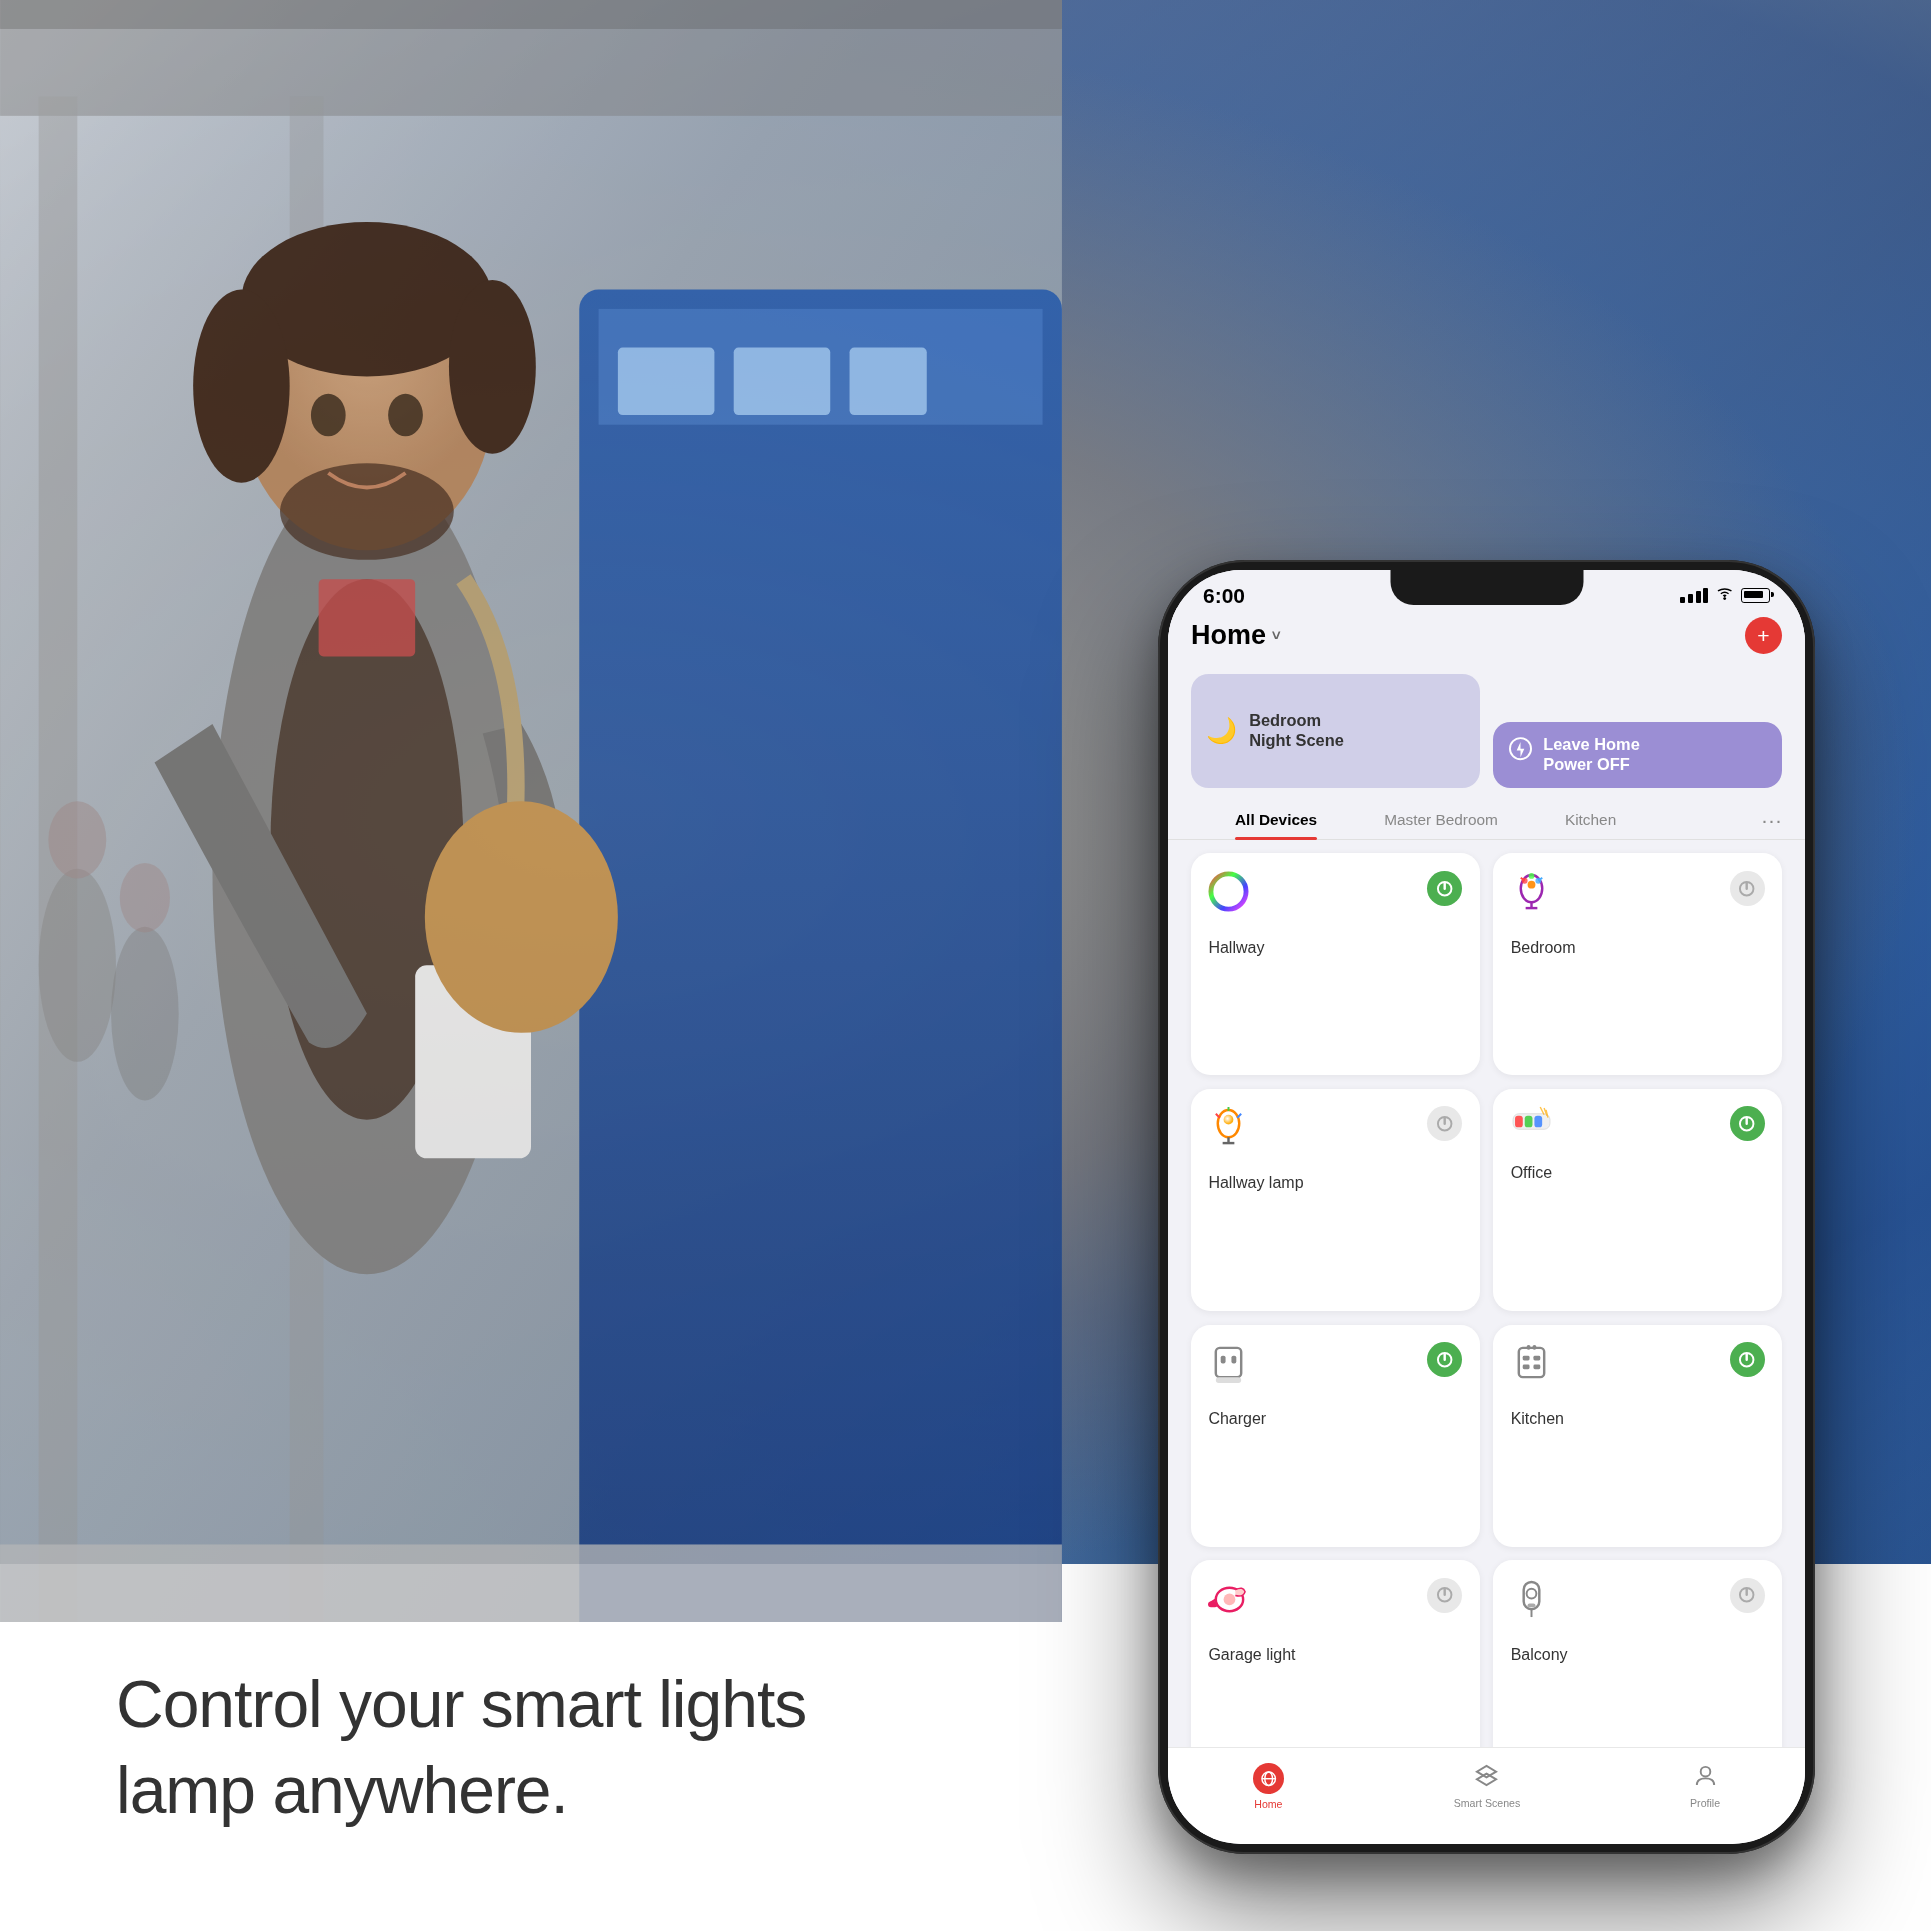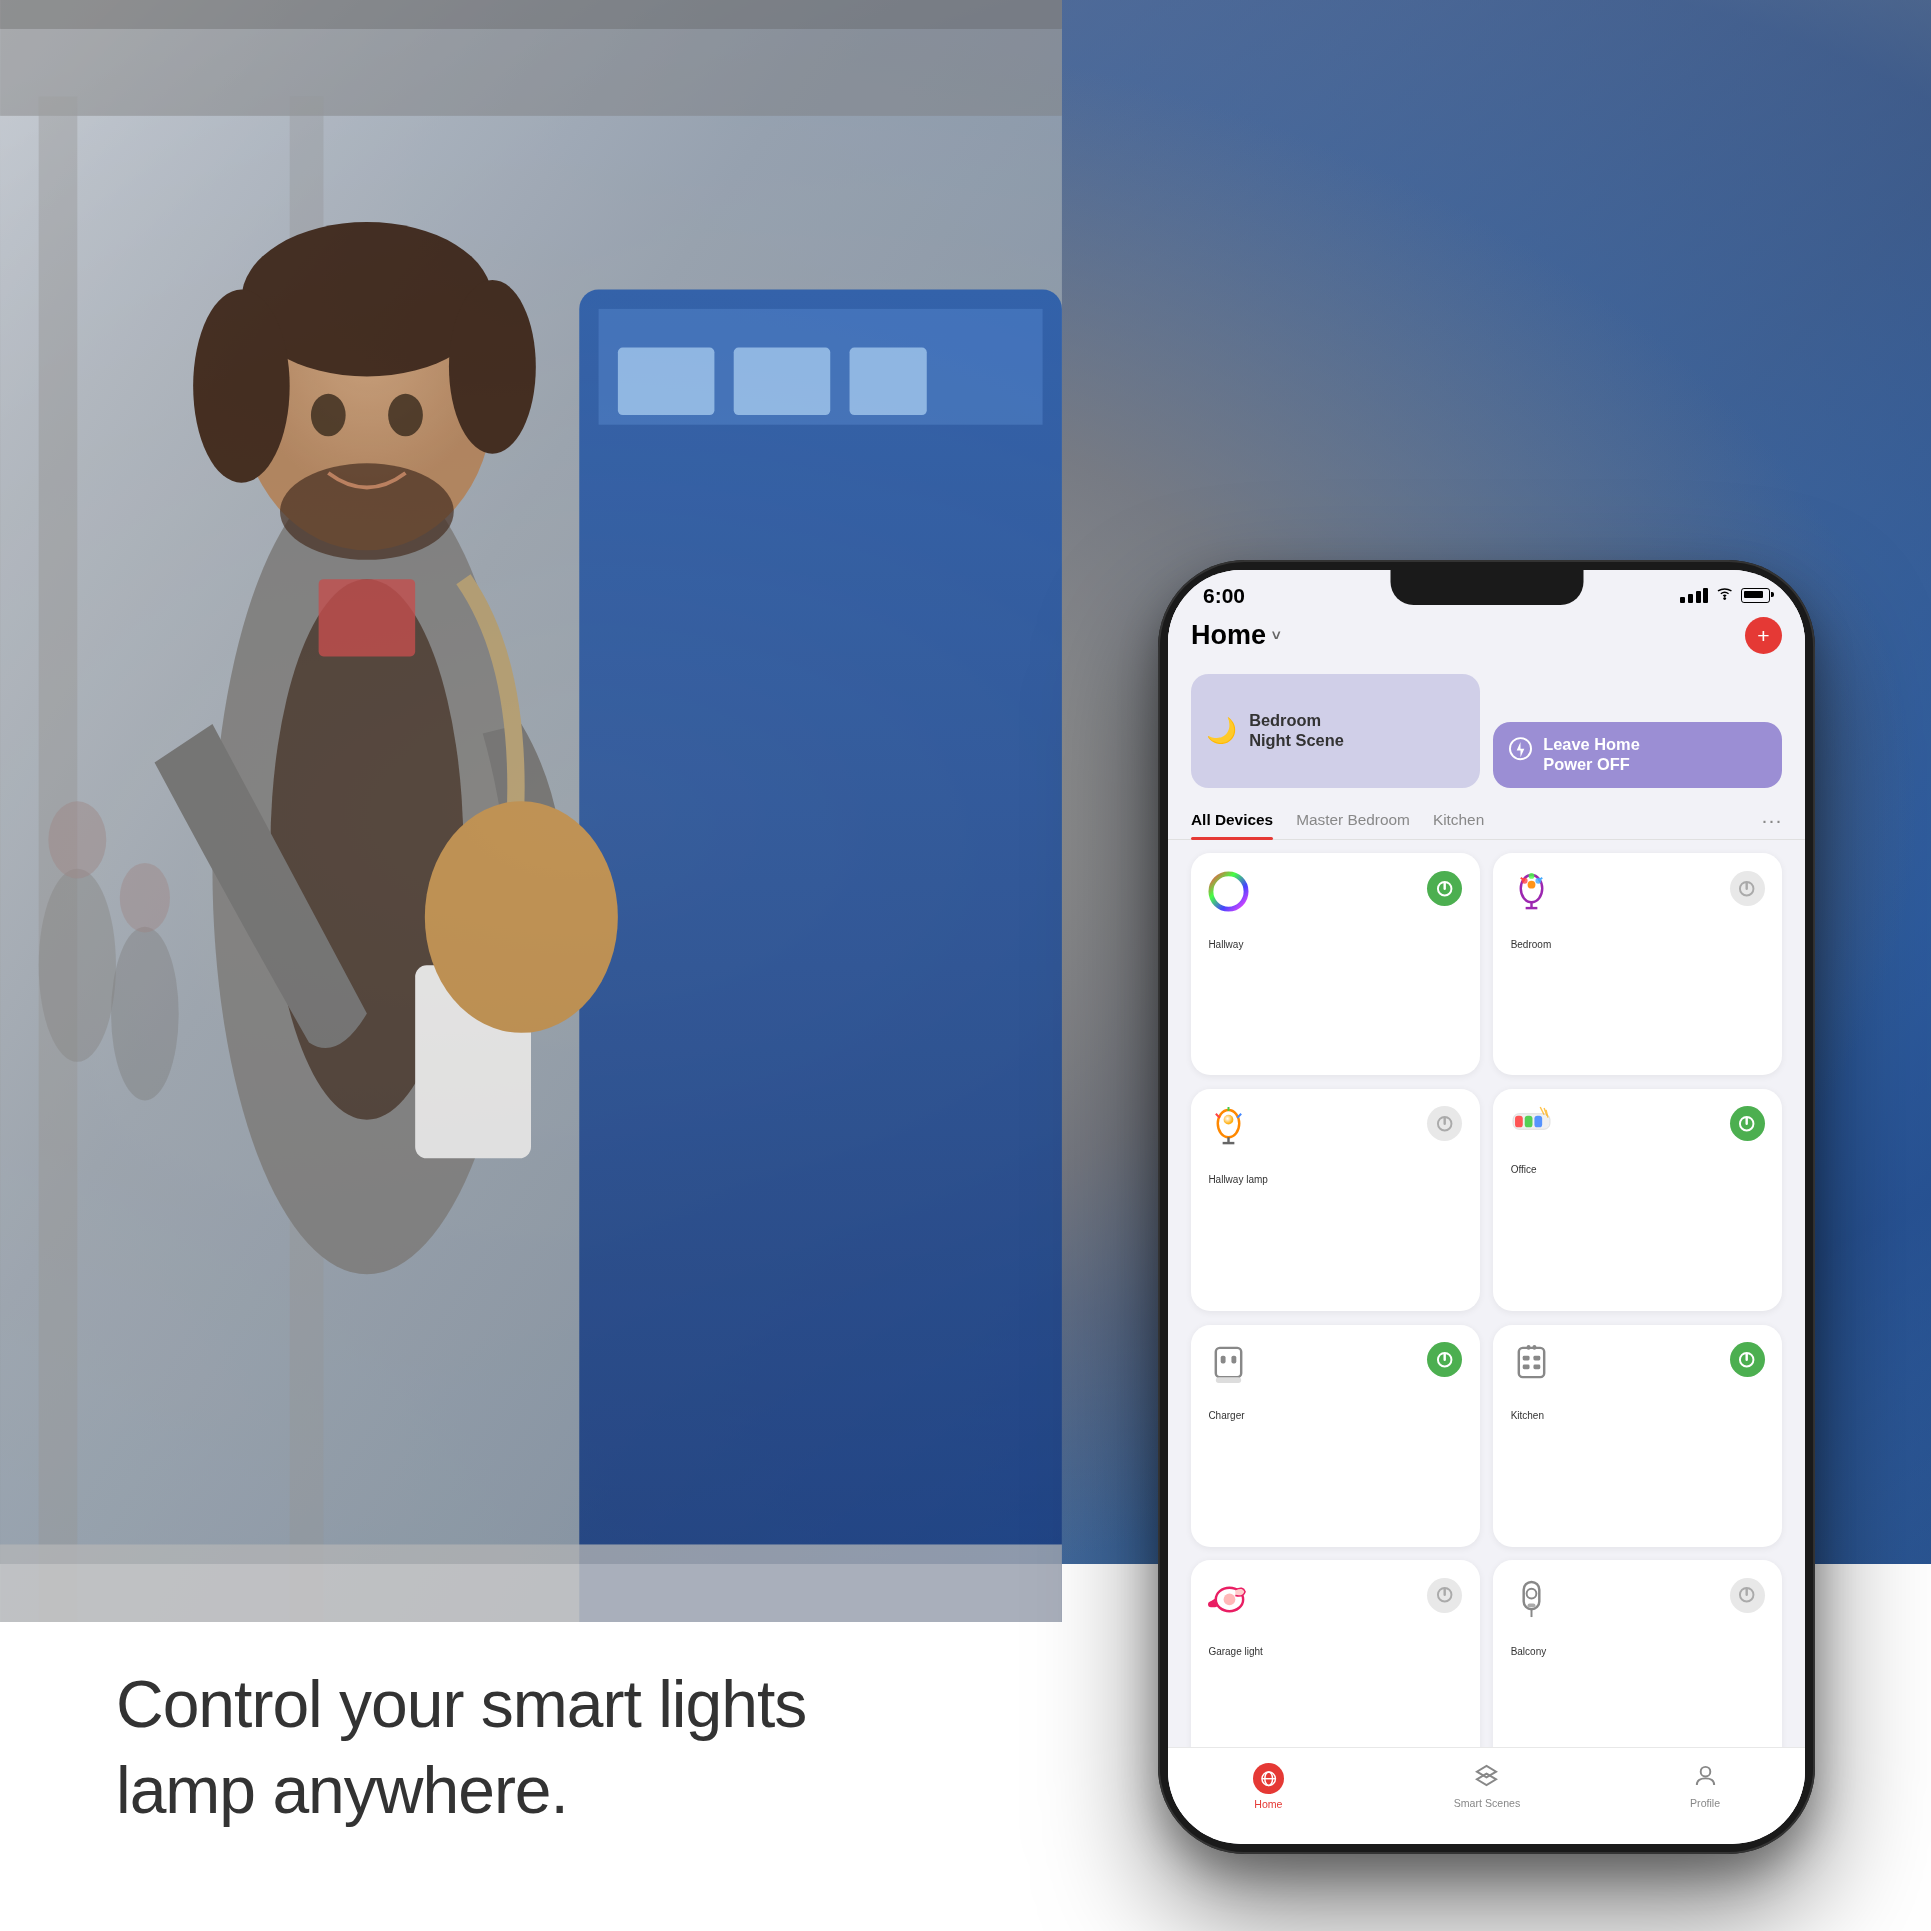--- a/index.html
+++ b/index.html
@@ -270,20 +270,21 @@
       align-items: center;
       background: #f2f2f7;
     }
 
     .tab-item {
       font-size: 15.4px;
       color: #888;
       padding: 9.7px 0;
       cursor: pointer;
       position: relative;
+      margin-left: 44px;
     }
 
     .tab-item.active {
       color: #000;
       font-weight: 600;
     }
 
     .tab-item.active::after {
       content: '';
       position: absolute;
@@ -343,21 +344,21 @@
       background: #4caf50;
       color: #fff;
     }
 
     .power-btn-off {
       background: #e8e8e8;
       color: #aaa;
     }
 
     .device-name {
-      font-size: 10px;
+      font-size: 16px;
       color: #333;
       font-weight: 500;
     }
 
     
     .bottom-nav {
       position: absolute;
       bottom: 0;
       left: 0;
       right: 0;

